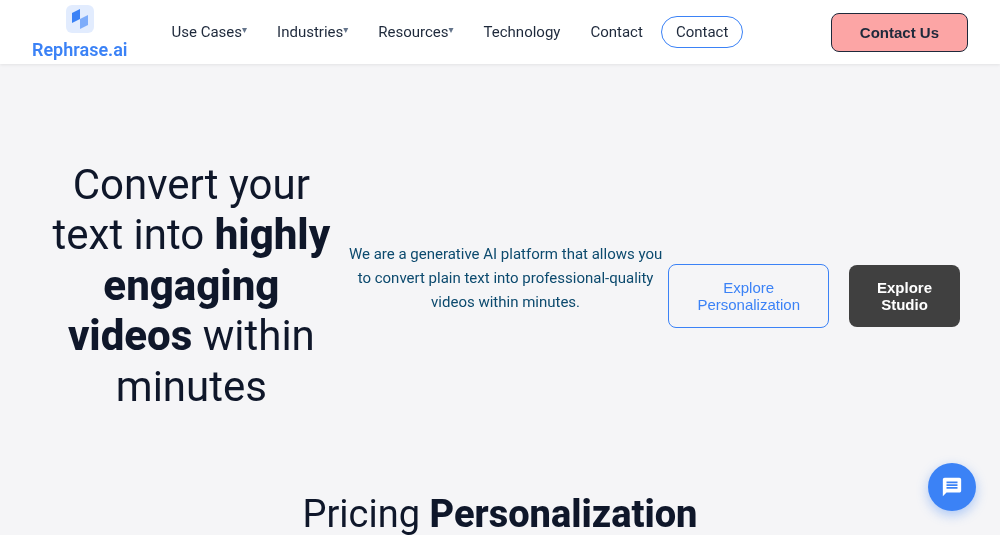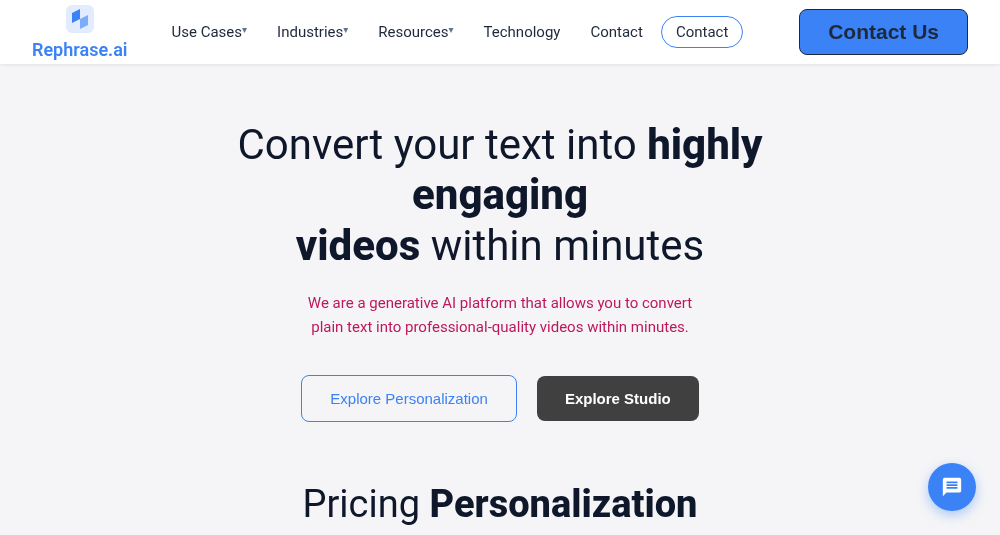--- a/index.html
+++ b/index.html
@@ -74,52 +74,53 @@
       border-radius: 20px;
       padding: 6px 14px;
       color: #1e293b;
     }
 
     .contact-btn {
       margin-left: auto;
       padding: 10px 28px;
       border: 1.5px solid #1e293b;
       border-radius: 8px;
-      background: #3b82f6;
-      font-size: 21px;
+      background: #fca5a5;
+      font-size: 15px;
       font-weight: 600;
       color: #1e293b;
       cursor: pointer;
       transition: background 0.15s;
     }
 
     
     .hero {
       background: #f5f5f7;
       display: flex;
-      flex-direction: column;
+      flex-direction: row;
       align-items: center;
       padding: 56px 40px 48px;
       text-align: center;
+      margin-top: 40px;
     }
 
     .hero-title {
       font-size: 42px;
       line-height: 1.2;
       color: #0f172a;
       max-width: 680px;
       margin-bottom: 20px;
     }
 
     .hero-title .normal { font-weight: 400; }
     .hero-title .bold { font-weight: 800; }
 
     .hero-subtitle {
       font-size: 15px;
-      color: #be185d;
+      color: #0c4a6e;
       line-height: 1.6;
       max-width: 400px;
       margin-bottom: 36px;
     }
 
     .hero-buttons {
       display: flex;
       gap: 20px;
       align-items: center;
     }

